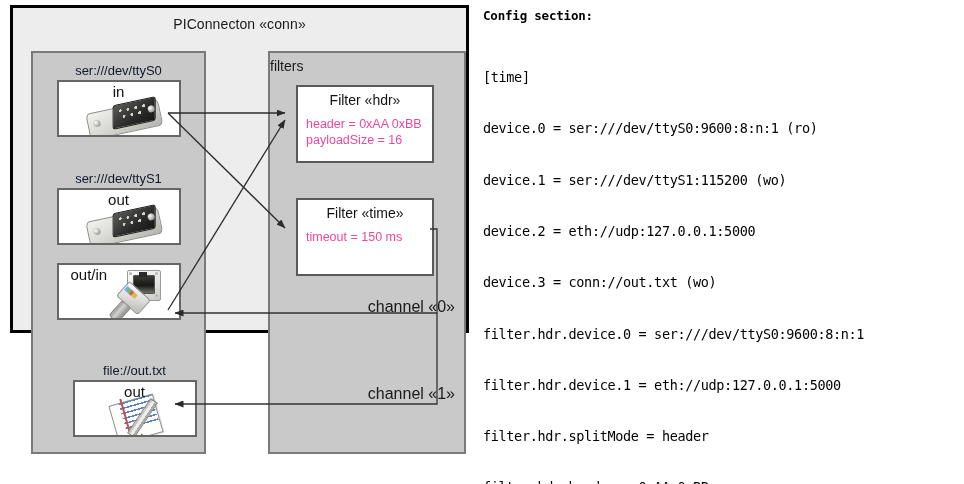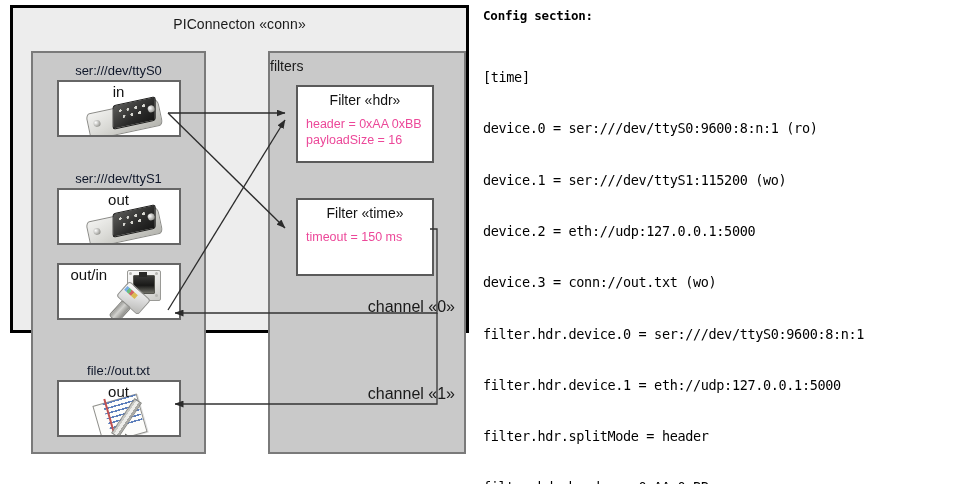--- a/index.html
+++ b/index.html
@@ -397,21 +397,21 @@
               <div class="dot d2"></div>
             <div class="dot d3"></div>
               <div class="dot d4"></div>
             <div class="cable"></div>
             <div class="plug-body"></div>
             <div class="plug-stripes"></div>
           </div>
         </div>
       </div>
 
-      <div class="device-entry" style="top:310px;">
+      <div class="device-entry" style="top:310px;padding-left:16px;">
         <div class="device-label">file://out.txt</div>
         <div class="device-box">
           <div class="device-box-label">out</div>
           <div class="icon-file">
             <div class="sheet"></div>
             <div class="lines"></div>
             <div class="margin"></div>
             <div class="pencil"></div>
             <div class="pencil-tip"></div>
           </div>

